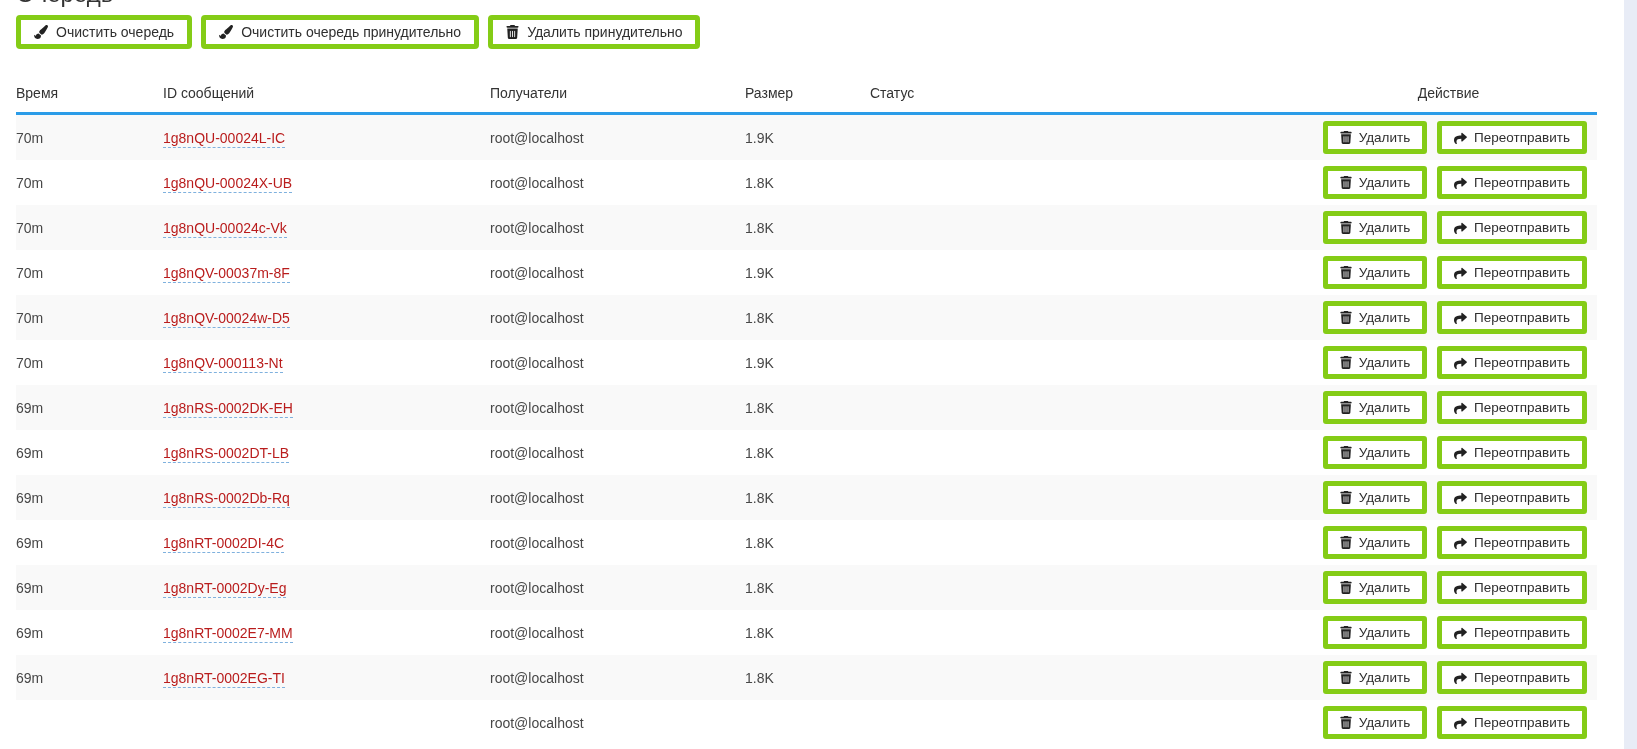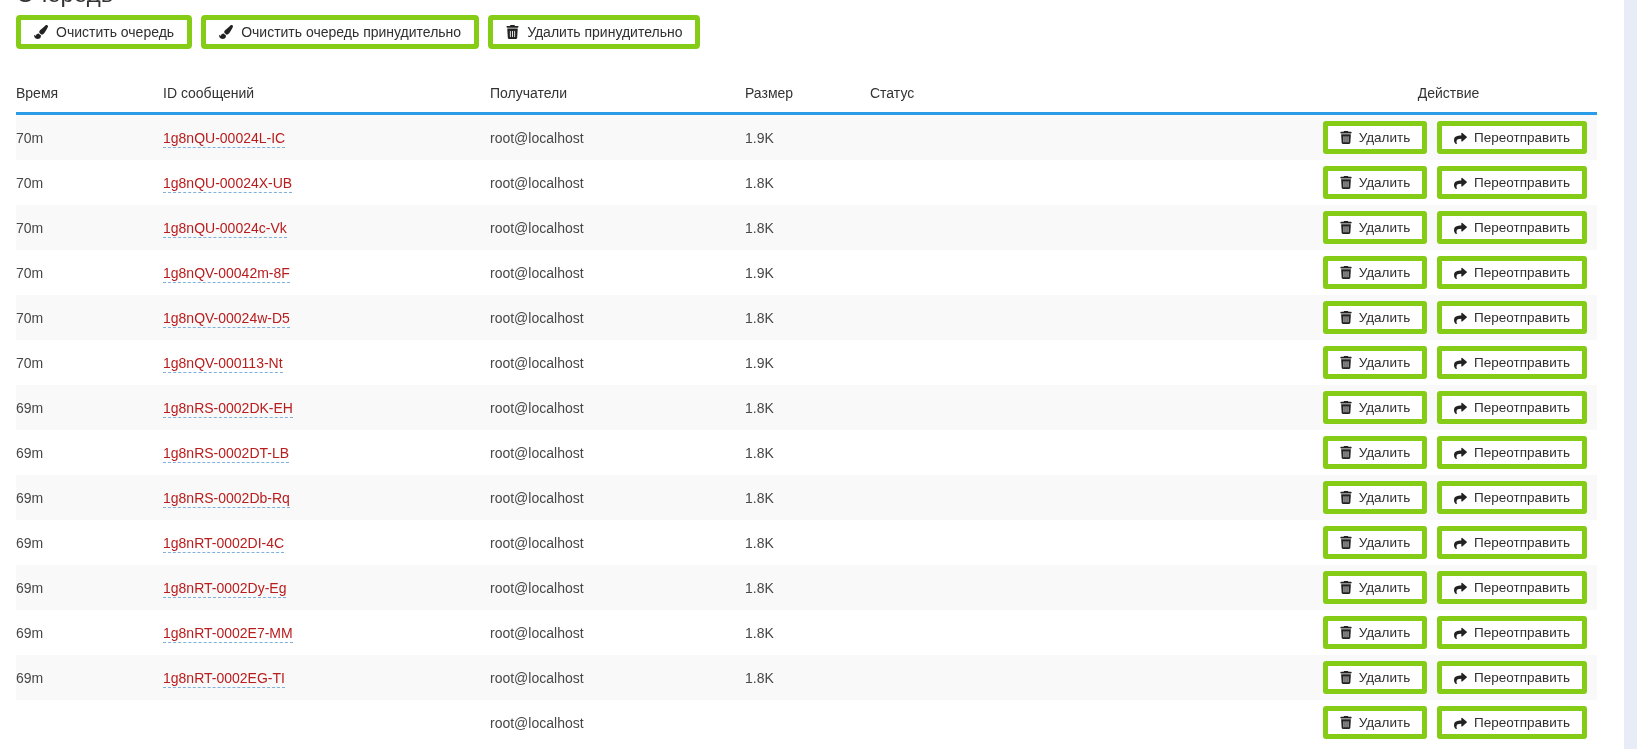--- a/index.html
+++ b/index.html
@@ -230,21 +230,21 @@
                   </svg>
         </span>
         <span>Переотправить</span>
       </button>
     </td>
   </tr>
 
   <tr>
     <td class="c-time">70m</td>
     <td class="c-id">
-      <a href="#" class="msg-link">1g8nQV-00042m-8F</a>
+      <a href="#" class="msg-link">1g8nQV-00037m-8F</a>
     </td>
     <td class="c-recip">root@localhost</td>
     <td class="c-size">1.9K</td>
     <td class="c-status"></td>
     <td class="c-action">
       <button class="btn">
         <span class="icon">
           <svg width="12" height="13" viewBox="0 0 448 512" fill="#222222">
                     <path d="M135.2 17.7L128 32H32C14.3 32 0 46.3 0 64s14.3 32 32 32H416c17.7 0 32-14.3 32-32s-14.3-32-32-32H320l-7.2-14.3C307.4 6.8 296.3 0 284.2 0H163.8c-12.1 0-23.2 6.8-28.6 17.7zM416 128H32L53.2 467c1.6 25.3 22.6 45 47.9 45H346.9c25.3 0 46.3-19.7 47.9-45L416 128zM144 208c8.8 0 16 7.2 16 16V432c0 8.8-7.2 16-16 16s-16-7.2-16-16V224c0-8.8 7.2-16 16-16zm80 0c8.8 0 16 7.2 16 16V432c0 8.8-7.2 16-16 16s-16-7.2-16-16V224c0-8.8 7.2-16 16-16zm80 0c8.8 0 16 7.2 16 16V432c0 8.8-7.2 16-16 16s-16-7.2-16-16V224c0-8.8 7.2-16 16-16z"></path>
                   </svg>

